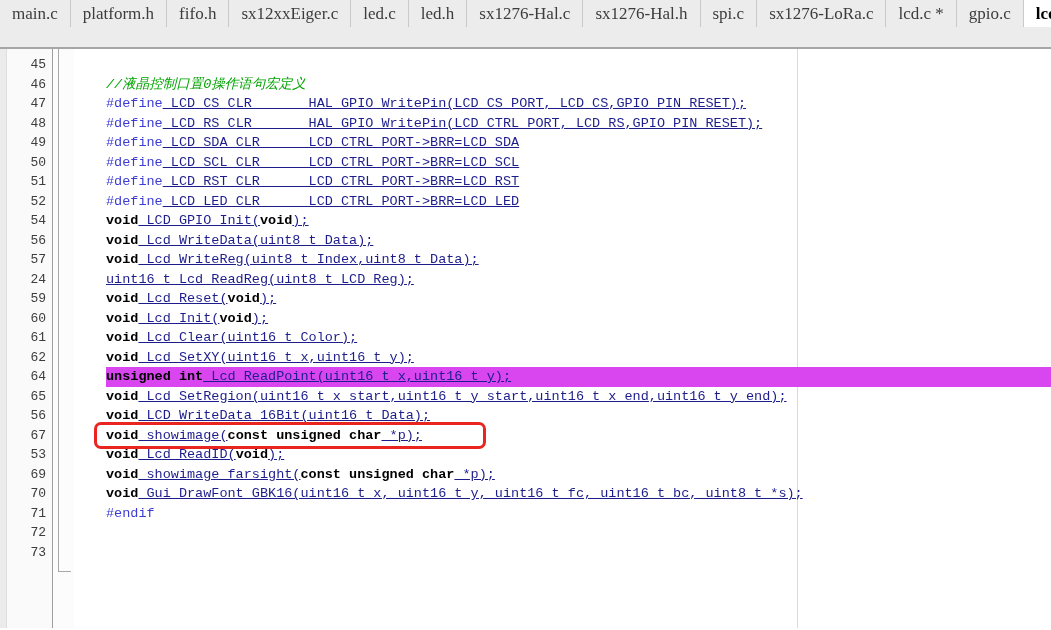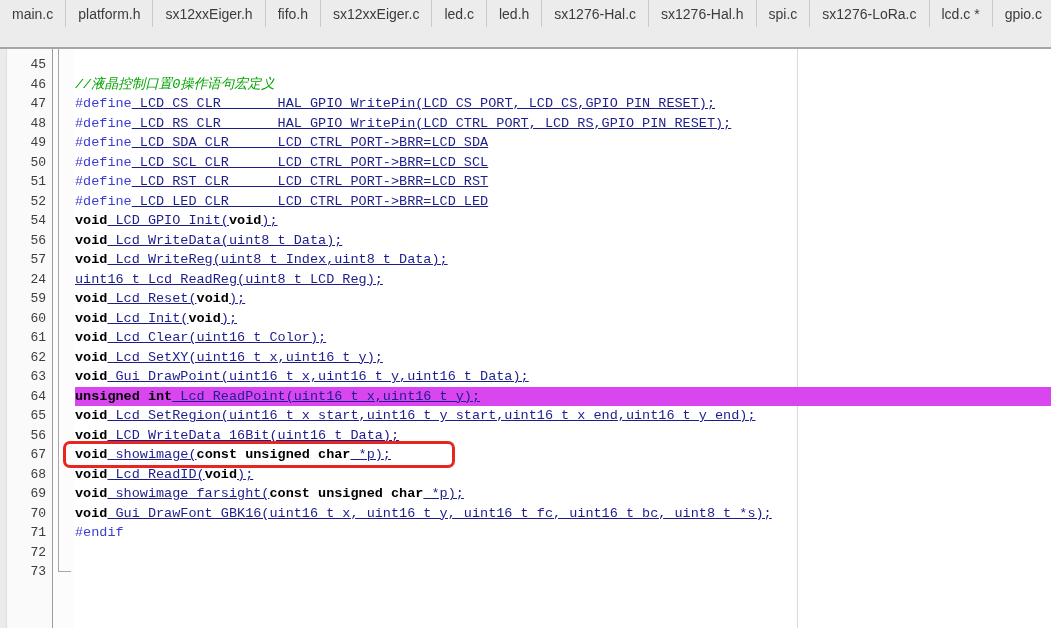--- a/index.html
+++ b/index.html
@@ -3,62 +3,61 @@
 <meta charset="utf-8">
 <style>
   * { margin:0; padding:0; box-sizing:border-box; }
   html,body { width:1051px; height:630px; overflow:hidden; background:#fff;
               font-family:"Liberation Sans", sans-serif; }
 
   
   .tabstrip { position:relative; width:1051px; height:49px; background:#ececec;
               border-bottom:2px solid #a6a6a6; }
   .tabs { display:flex; height:27px; align-items:stretch; }
-  .tab { display:flex; align-items:center; padding:12px 12px; font-size:14px;
+  .tab { display:flex; align-items:center; padding:12px 12px; font-size:17px;
          color:#3c3c3c; border-right:1px solid #c9c9c9; white-space:pre;
-         cursor:default; }
+         cursor:default;font-family:Liberation Serif, serif; }
   .tab.active { background:#ffffff; color:#000; font-weight:bold; border-right:1px solid #c9c9c9; }
 
   
   .editor { position:relative; width:1051px; height:579px; background:#ffffff; }
   .leftstrip { position:absolute; left:0; top:0; width:7px; height:100%;
                background:#ebebeb; border-right:1px solid #dedede; }
   .gutterbg  { position:absolute; left:7px; top:0; width:45px; height:100%; background:#fafafa; }
   .guttersep { position:absolute; left:52px; top:0; width:1px; height:100%; background:#9d9d9d; }
   .foldbg    { position:absolute; left:53px; top:0; width:21px; height:100%; background:#fcfcfc; }
   .fold-vline{ position:absolute; left:58px; top:0; width:1px; height:523px; background:#a8a8a8; }
   .fold-stub { position:absolute; left:58px; top:522px; width:13px; height:1px; background:#a8a8a8; }
   .ruler     { position:absolute; left:797px; top:0; width:1px; height:100%; background:#dadada; }
 
   .rows { position:absolute; left:0; top:6px; width:1051px;
           font-family:"Liberation Mono","DejaVu Sans Mono",monospace; font-size:13.5px; }
   .row  { display:flex; height:19.5px; line-height:19.5px; position:relative; }
   .ln   { flex:0 0 52px; text-align:right; padding-right:6px; color:#3d3d3d;
           font-size:13px; z-index:2; }
   .fold { flex:0 0 23px; }
-  .code { flex:1 1 auto; white-space:pre; position:relative; color:var(--id); }
+  .code { flex:1 1 auto; white-space:pre; position:relative; color:var(--id);margin-left:31px; }
   .row.current .code { background:#d946ef; }
 
   .t-k { color:var(--kw); font-weight:bold;font-family:Liberation Mono, monospace; }
   .t-i { color:var(--id);text-decoration:underline; }
   .t-p { color:var(--pre); }
   .t-c { color:var(--cmt); font-style:italic; }
 
   .redbox { position:absolute; left:-12px; top:-4px; width:392px; height:27px;
             border:3px solid var(--box); border-radius:7px; z-index:3;
             pointer-events:none; }
 </style>
 </head>
 <body>
 
 <div class="tabstrip">
   <div class="tabs">
       <div class="tab"><span>main.c</span></div>
       <div class="tab"><span>platform.h</span></div>
-      <div class="tab"><span>sx12xxEiger.h</span></div>
       <div class="tab"><span>fifo.h</span></div>
       <div class="tab"><span>sx12xxEiger.c</span></div>
       <div class="tab"><span>led.c</span></div>
       <div class="tab"><span>led.h</span></div>
       <div class="tab"><span>sx1276-Hal.c</span></div>
       <div class="tab"><span>sx1276-Hal.h</span></div>
       <div class="tab"><span>spi.c</span></div>
       <div class="tab"><span>sx1276-LoRa.c</span></div>
       <div class="tab"><span>lcd.c *</span></div>
       <div class="tab"><span>gpio.c</span></div>
@@ -148,25 +147,20 @@
       <div class="row">
         <span class="ln">61</span>
         <span class="fold"></span>
         <span class="code"><span class="t-k">void</span><span class="t-i"> Lcd_Clear(uint16_t Color);</span></span>
       </div>
       <div class="row">
         <span class="ln">62</span>
         <span class="fold"></span>
         <span class="code"><span class="t-k">void</span><span class="t-i"> Lcd_SetXY(uint16_t x,uint16_t y);</span></span>
       </div>
-      <div class="row">
-        <span class="ln">63</span>
-        <span class="fold"></span>
-        <span class="code"><span class="t-k">void</span><span class="t-i"> Gui_DrawPoint(uint16_t x,uint16_t y,uint16_t Data);</span></span>
-      </div>
       <div class="row current">
         <span class="ln">64</span>
         <span class="fold"></span>
         <span class="code"><span class="t-k">unsigned int</span><span class="t-i"> Lcd_ReadPoint(uint16_t x,uint16_t y);</span></span>
       </div>
       <div class="row">
         <span class="ln">65</span>
         <span class="fold"></span>
         <span class="code"><span class="t-k">void</span><span class="t-i"> Lcd_SetRegion(uint16_t x_start,uint16_t y_start,uint16_t x_end,uint16_t y_end);</span></span>
       </div>
@@ -174,21 +168,21 @@
         <span class="ln">56</span>
         <span class="fold"></span>
         <span class="code"><span class="t-k">void</span><span class="t-i"> LCD_WriteData_16Bit(uint16_t Data);</span></span>
       </div>
       <div class="row">
         <span class="ln">67</span>
         <span class="fold"></span>
         <span class="code"><span class="t-k">void</span><span class="t-i"> showimage(</span><span class="t-k">const unsigned char</span><span class="t-i"> *p);</span><span class="redbox"></span></span>
       </div>
       <div class="row">
-        <span class="ln">68</span>
+        <span class="ln">53</span>
         <span class="fold"></span>
         <span class="code"><span class="t-k">void</span><span class="t-i"> Lcd_ReadID(</span><span class="t-k">void</span><span class="t-i">);</span></span>
       </div>
       <div class="row">
         <span class="ln">69</span>
         <span class="fold"></span>
         <span class="code"><span class="t-k">void</span><span class="t-i"> showimage_farsight(</span><span class="t-k">const unsigned char</span><span class="t-i"> *p);</span></span>
       </div>
       <div class="row">
         <span class="ln">70</span>

